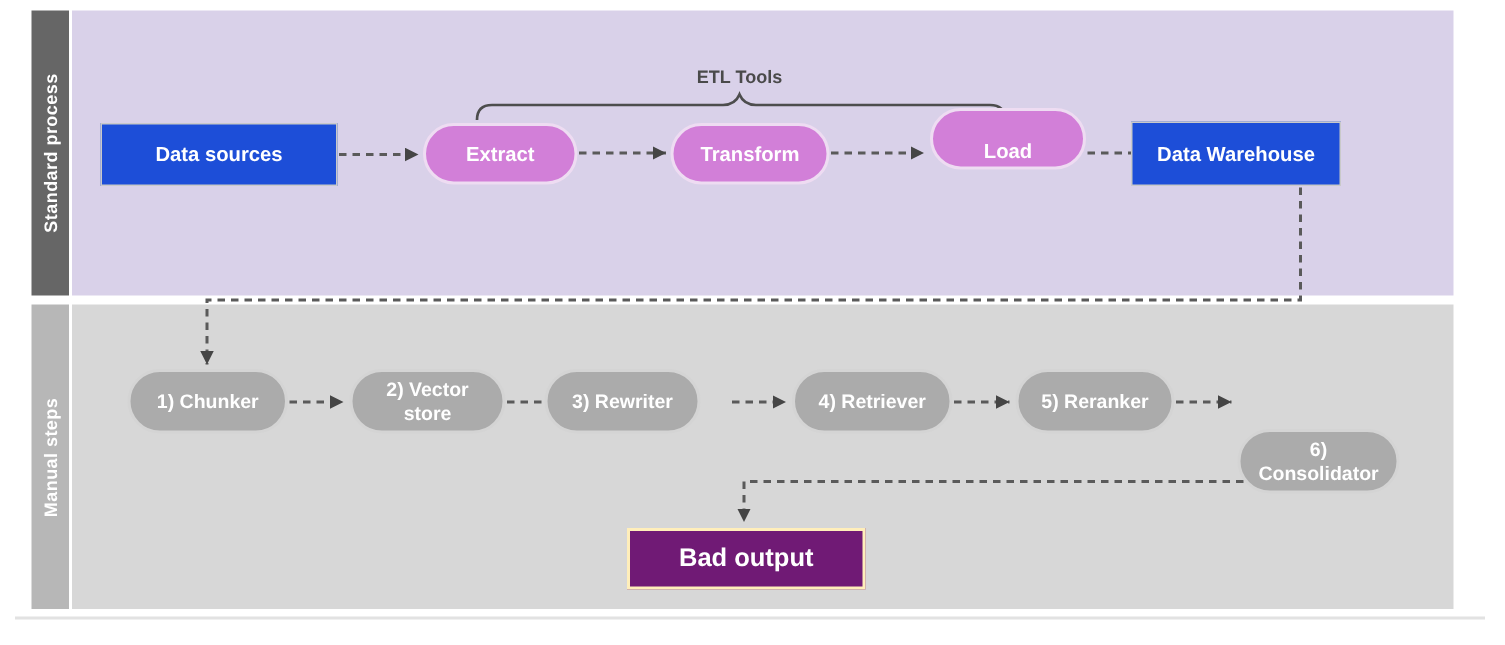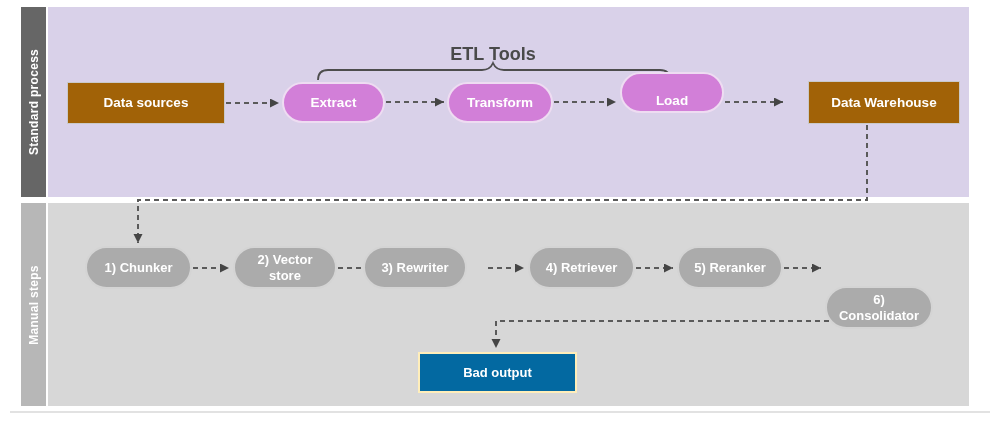--- a/index.html
+++ b/index.html
@@ -13,27 +13,27 @@
     transform:translate(-50%,-50%) rotate(-90deg);
     white-space:nowrap; color:#ffffff; font-weight:bold; font-size:12px;
     letter-spacing:.3px;
   }
   .lane-body { position:absolute; }
   .node {
     position:absolute; display:flex; align-items:center; justify-content:center;
     text-align:center; color:#ffffff; font-weight:bold; font-size:13px;
     line-height:1.18; box-sizing:border-box; padding:2px 8px;
   }
-  .proc-box { background:#a16207; border:1px solid #c9c9c9; font-size:13.5px; }
+  .proc-box { background:#1d4ed8; border:1px solid #c9c9c9; font-size:13.5px; }
   .etl-pill { background:#d27fd8; border:2px solid #eedcf2; border-radius:22px; font-size:13.5px; }
   .manual-pill { background:#ababab; border:2px solid #d4d4d4; border-radius:22px; }
-  .output-box { background:#0369a1; border:2px solid #ffeeba; font-size:13px; }
+  .output-box { background:#701a75; border:2px solid #ffeeba; font-size:17px; }
   .brace-label {
     position:absolute; text-align:center; color:#4a4a4a;
-    font-weight:bold; font-size:18px;
+    font-weight:bold; font-size:12px;
   }
   .overlay { position:absolute; left:0; top:0; pointer-events:none; }
   .bottom-rule { position:absolute; background:#e2e2e2; }
 </style>
 </head>
 <body>
 
 <div class="canvas">
 
   <div class="lane-bar" style="left:21px; top:7px; width:25px; height:190px; background:#666666;">
@@ -75,21 +75,21 @@
   </div>
   <div class="node etl-pill" style="left:447px; top:82px; width:106px; height:41px;">
     <span>Transform</span>
   </div>
   <div class="node etl-pill" style="left:282px; top:82px; width:103px; height:41px;">
     <span>Extract</span>
   </div>
   <div class="node etl-pill" style="left:620px; top:72px; width:104px; height:41px;align-items:flex-end;">
     <span>Load</span>
   </div>
-  <div class="node proc-box" style="left:808px; top:81px; width:152px; height:43px;">
+  <div class="node proc-box" style="left:754px; top:81px; width:140px; height:43px;">
     <span>Data Warehouse</span>
   </div>
 
   <div class="node manual-pill" style="left:85px; top:246px; width:107px; height:43px;">
     <span>1) Chunker</span>
   </div>
   <div class="node manual-pill" style="left:233px; top:246px; width:104px; height:43px;">
     <span>2) Vector store</span>
   </div>
   <div class="node manual-pill" style="left:363px; top:246px; width:104px; height:43px;text-align:center;">

